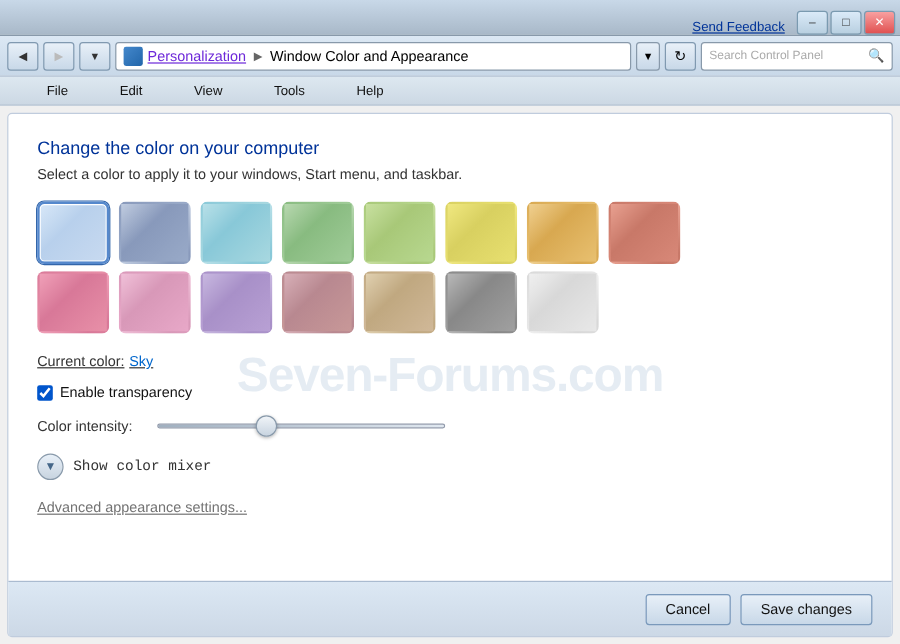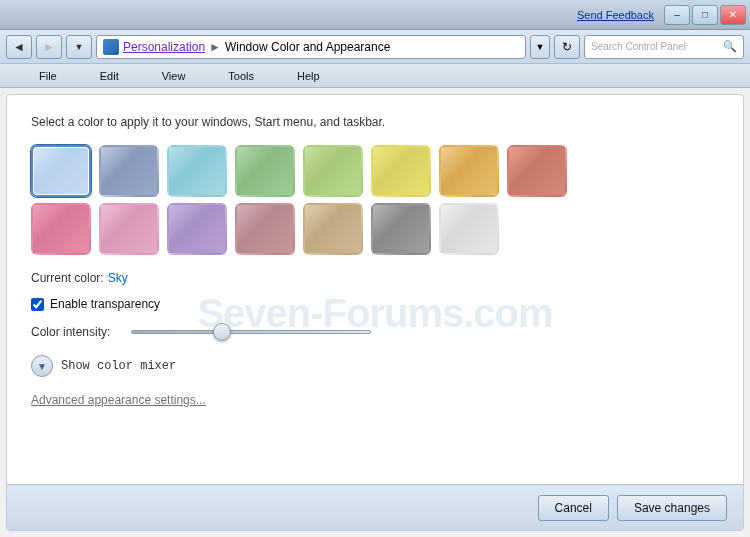--- a/index.html
+++ b/index.html
@@ -11,21 +11,21 @@
       height: 537px;
       overflow: hidden;
       position: relative;
     }
 
     
     .title-bar {
       background: linear-gradient(to bottom, #c8d8e8 0%, #a8b8c8 100%);
       height: 30px;
       display: flex;
-      align-items: center;
+      align-items: flex-end;
       justify-content: flex-end;
       padding: 0 4px;
       border-bottom: 1px solid #8899aa;
     }
     .title-bar-left {
       flex: 1;
       display: flex;
       align-items: center;
       padding-left: 8px;
     }
@@ -287,20 +287,21 @@
       letter-spacing: -1px;
     }
 
     .current-color-row {
       display: flex;
       align-items: center;
       gap: 4px;
       margin-bottom: 12px;
       font-size: 12px;
       color: #333;
+      text-decoration: underline;
     }
     .current-color-value {
       color: #0066cc;
     }
 
     .transparency-row {
       display: flex;
       align-items: center;
       gap: 6px;
       margin-bottom: 14px;
@@ -440,20 +441,21 @@
   <span class="menu-item">File</span>
   <span class="menu-item">Edit</span>
   <span class="menu-item">View</span>
   <span class="menu-item">Tools</span>
   <span class="menu-item">Help</span>
 </div>
 
 <div class="main-content">
   <div class="watermark">Seven-Forums.com</div>
 
+  <div class="page-title">Change the color on your computer</div>
   <div class="page-subtitle">Select a color to apply it to your windows, Start menu, and taskbar.</div>
 
   <div class="color-swatches">
     <div class="color-row">
       <div class="color-swatch swatch-sky selected" title="Sky"></div>
       <div class="color-swatch swatch-twilight" title="Twilight"></div>
       <div class="color-swatch swatch-seafoam" title="Sea foam"></div>
       <div class="color-swatch swatch-leaf" title="Leaf"></div>
       <div class="color-swatch swatch-lime" title="Lime"></div>
       <div class="color-swatch swatch-citrus" title="Citrus"></div>

